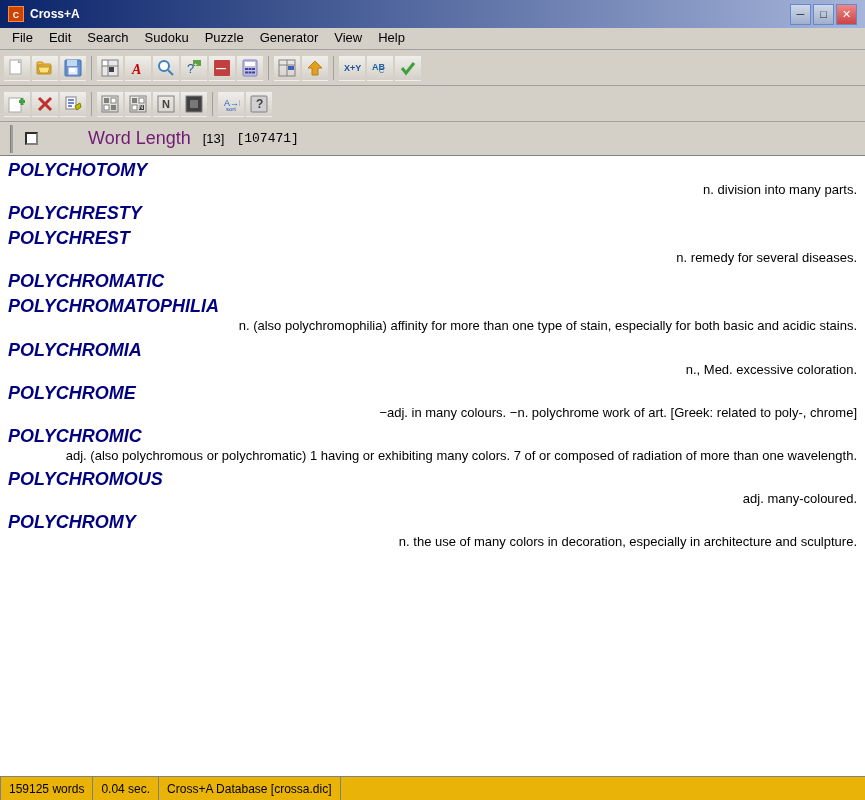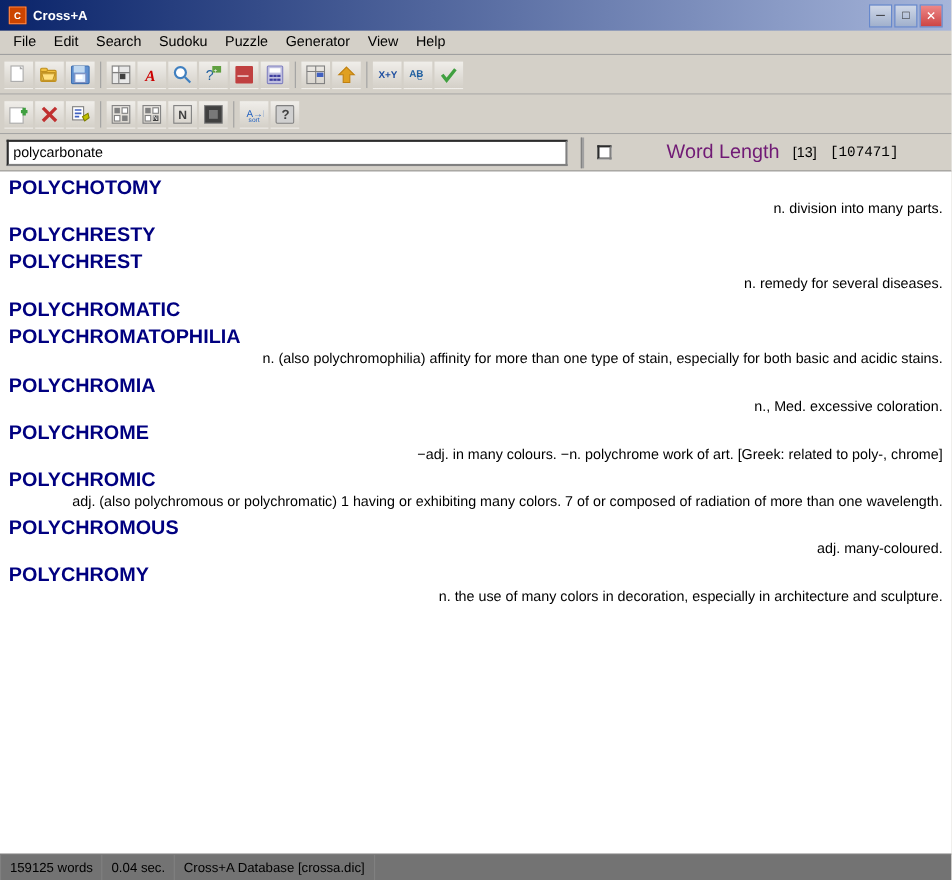--- a/index.html
+++ b/index.html
@@ -110,31 +110,31 @@
     }
     .content-scroll {
       flex: 1;
       overflow-y: scroll;
       padding: 4px 8px;
       background: white;
     }
 
     
     .dict-entry { margin-bottom: 4px; }
-    .dict-word { font-size: 18px; font-weight: bold; color: #000080; display: block; }
+    .dict-word { font-size: 18px; font-weight: bold; color: #000080; display: block; font-style: italic; }
     .dict-def { font-size: 13px; color: #000000; padding-left: 16px; display: block; line-height: 1.4; text-align: right; }
 
     
     .content-scroll::-webkit-scrollbar { width: 17px; }
     .content-scroll::-webkit-scrollbar-track { background: #d4d0c8; }
     .content-scroll::-webkit-scrollbar-thumb { background: linear-gradient(to right, #e0dcd8, #b8b4b0); border: 1px solid #a0a0a0; }
 
     
     .status-bar {
-      background: #737373;
+      background: #eab308;
       border-top: 1px solid #808080;
       display: flex;
       height: 24px;
       align-items: center;
     }
     .status-segment {
       padding: 2px 8px;
       font-size: 12px;
       border-right: 1px solid #808080;
       height: 100%;
@@ -340,21 +340,20 @@
   </button>
   <button class="tb-btn">
     <svg width="18" height="18" viewBox="0 0 18 18">
       <rect x="1" y="1" width="16" height="16" fill="#d0d0d0" stroke="#808080" rx="1"></rect>
       <text x="6" y="13" font-size="12" fill="#404040" font-weight="bold">?</text>
     </svg>
   </button>
 </div>
 
 <div class="search-bar">
-  <input class="search-input" type="text" value="polycarbonate" style="">
   <div class="search-separator"></div>
   <div class="word-length-area">
     <div class="wl-checkbox"></div>
     <span class="wl-label">Word Length</span>
     <span class="wl-number">[13]</span>
     <span class="wl-total">[107471]</span>
   </div>
 </div>
 
 <div class="main-area">

